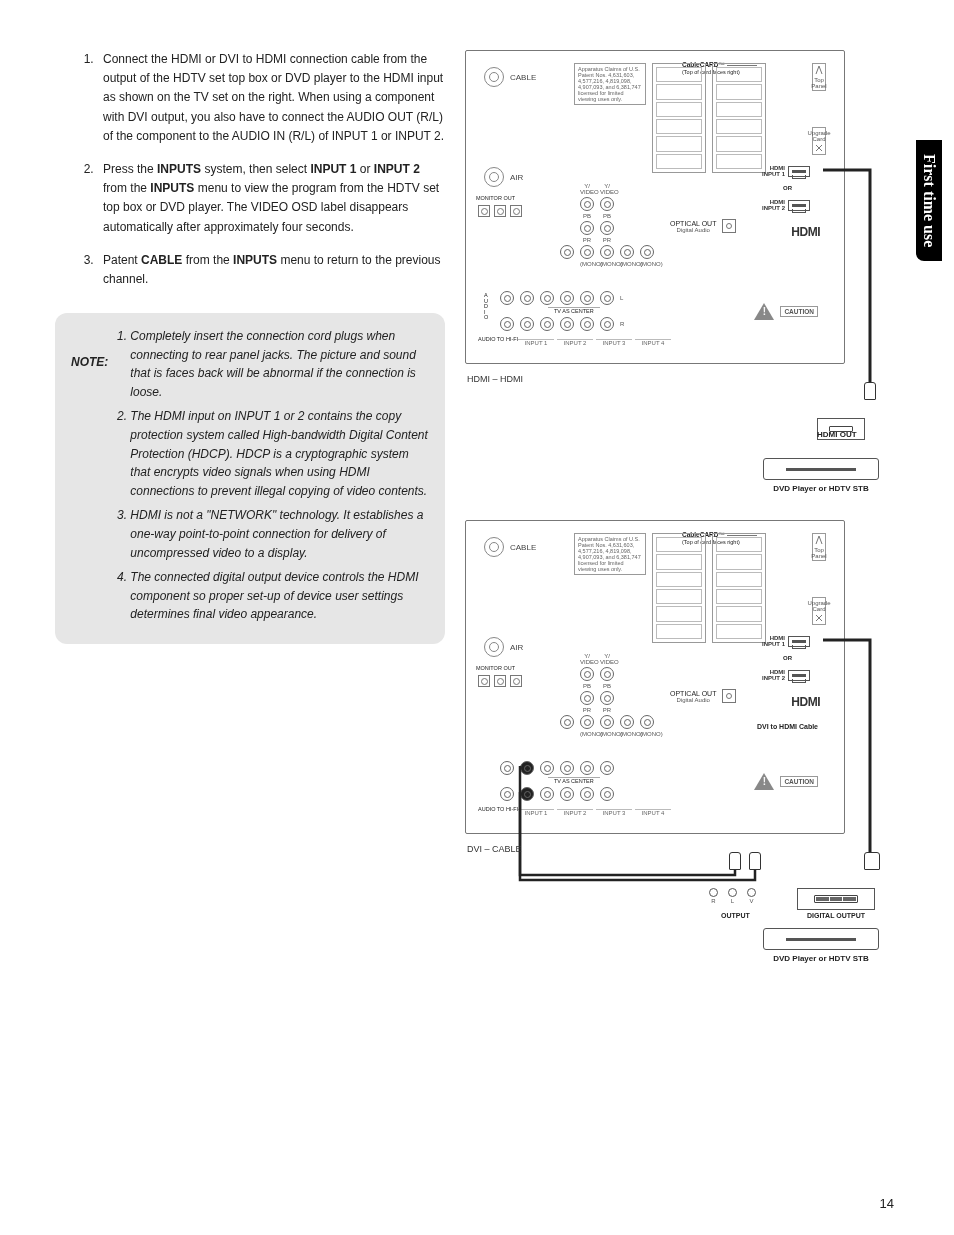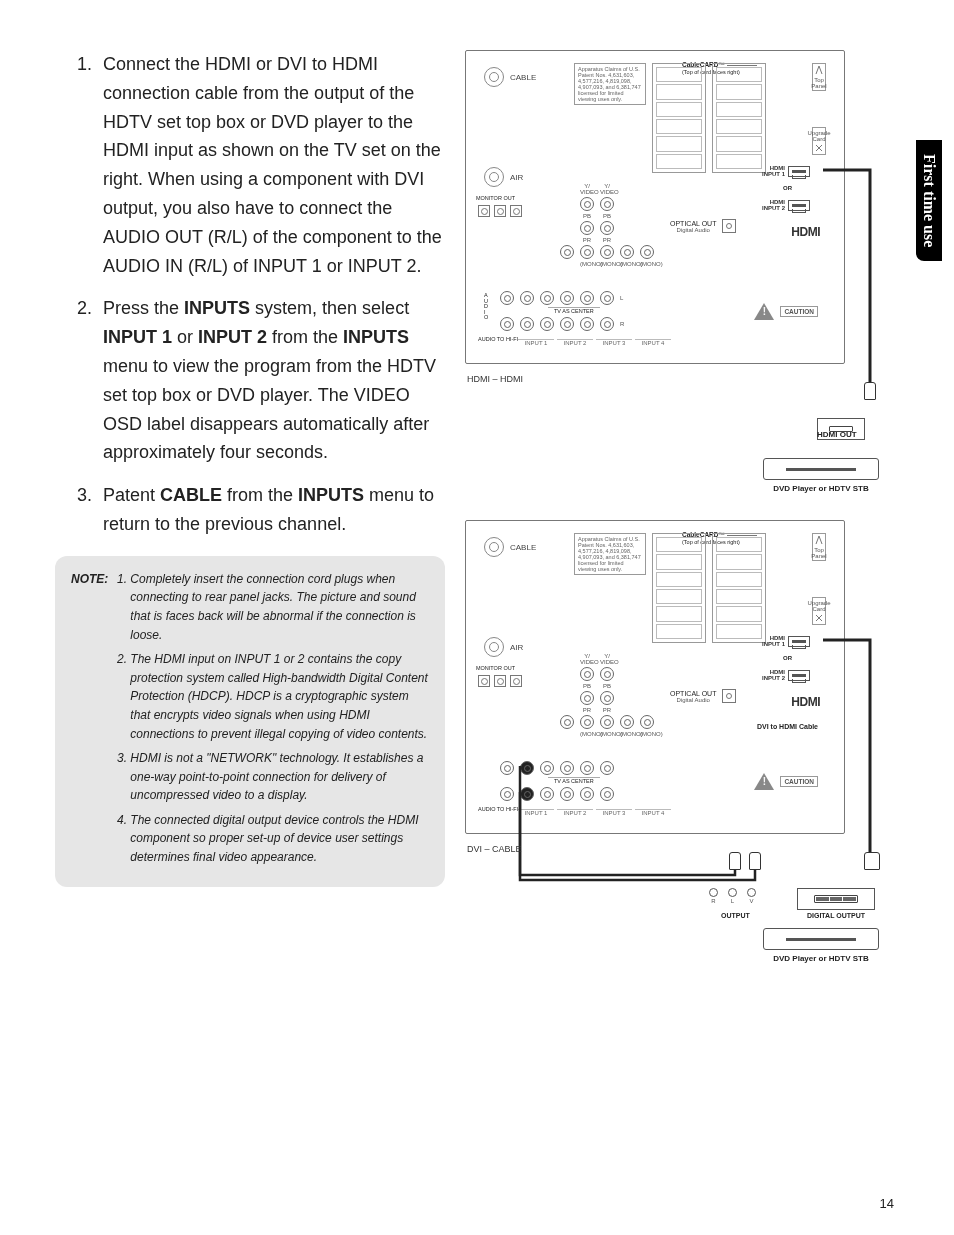--- a/index.html
+++ b/index.html
@@ -42,39 +42,40 @@
     font-family: "Arial Black", Arial, sans-serif;
     font-weight: 900;
     font-size: 11.5px;
     text-transform: uppercase;
     border-bottom: 1px solid #333;
     padding-bottom: 4px;
     margin-bottom: 16px;
     line-height: 1.45;
   }
   ol.steps {
-    margin: 0 0 17px 0;
+    margin: 0 0 24px 0;
     padding-left: 22px;
-    font-size: 18px;
+    font-size: 12px;
     line-height: 1.6;
   }
   ol.steps li { margin-bottom: 14px; padding-left: 6px; }
   ol.steps b { font-weight: bold; }
   .note-box {
     background: #e6e6e6;
     border-radius: 12px;
     padding: 14px 16px 14px 16px;
     font-size: 12px;
     line-height: 1.55;
     font-style: italic;
     margin-left: -20px;
   }
   .note-box .note-label {
     font-weight: 900;
     font-family: "Arial Black", Arial, sans-serif;
+    margin-top: 26px;
   }
   .note-flex { display: flex; gap: 4px; }
   ol.notes {
     margin: 0;
     padding-left: 18px;
   }
   ol.notes li { margin-bottom: 6px; }
 
   .right-col {
     flex: 1;

